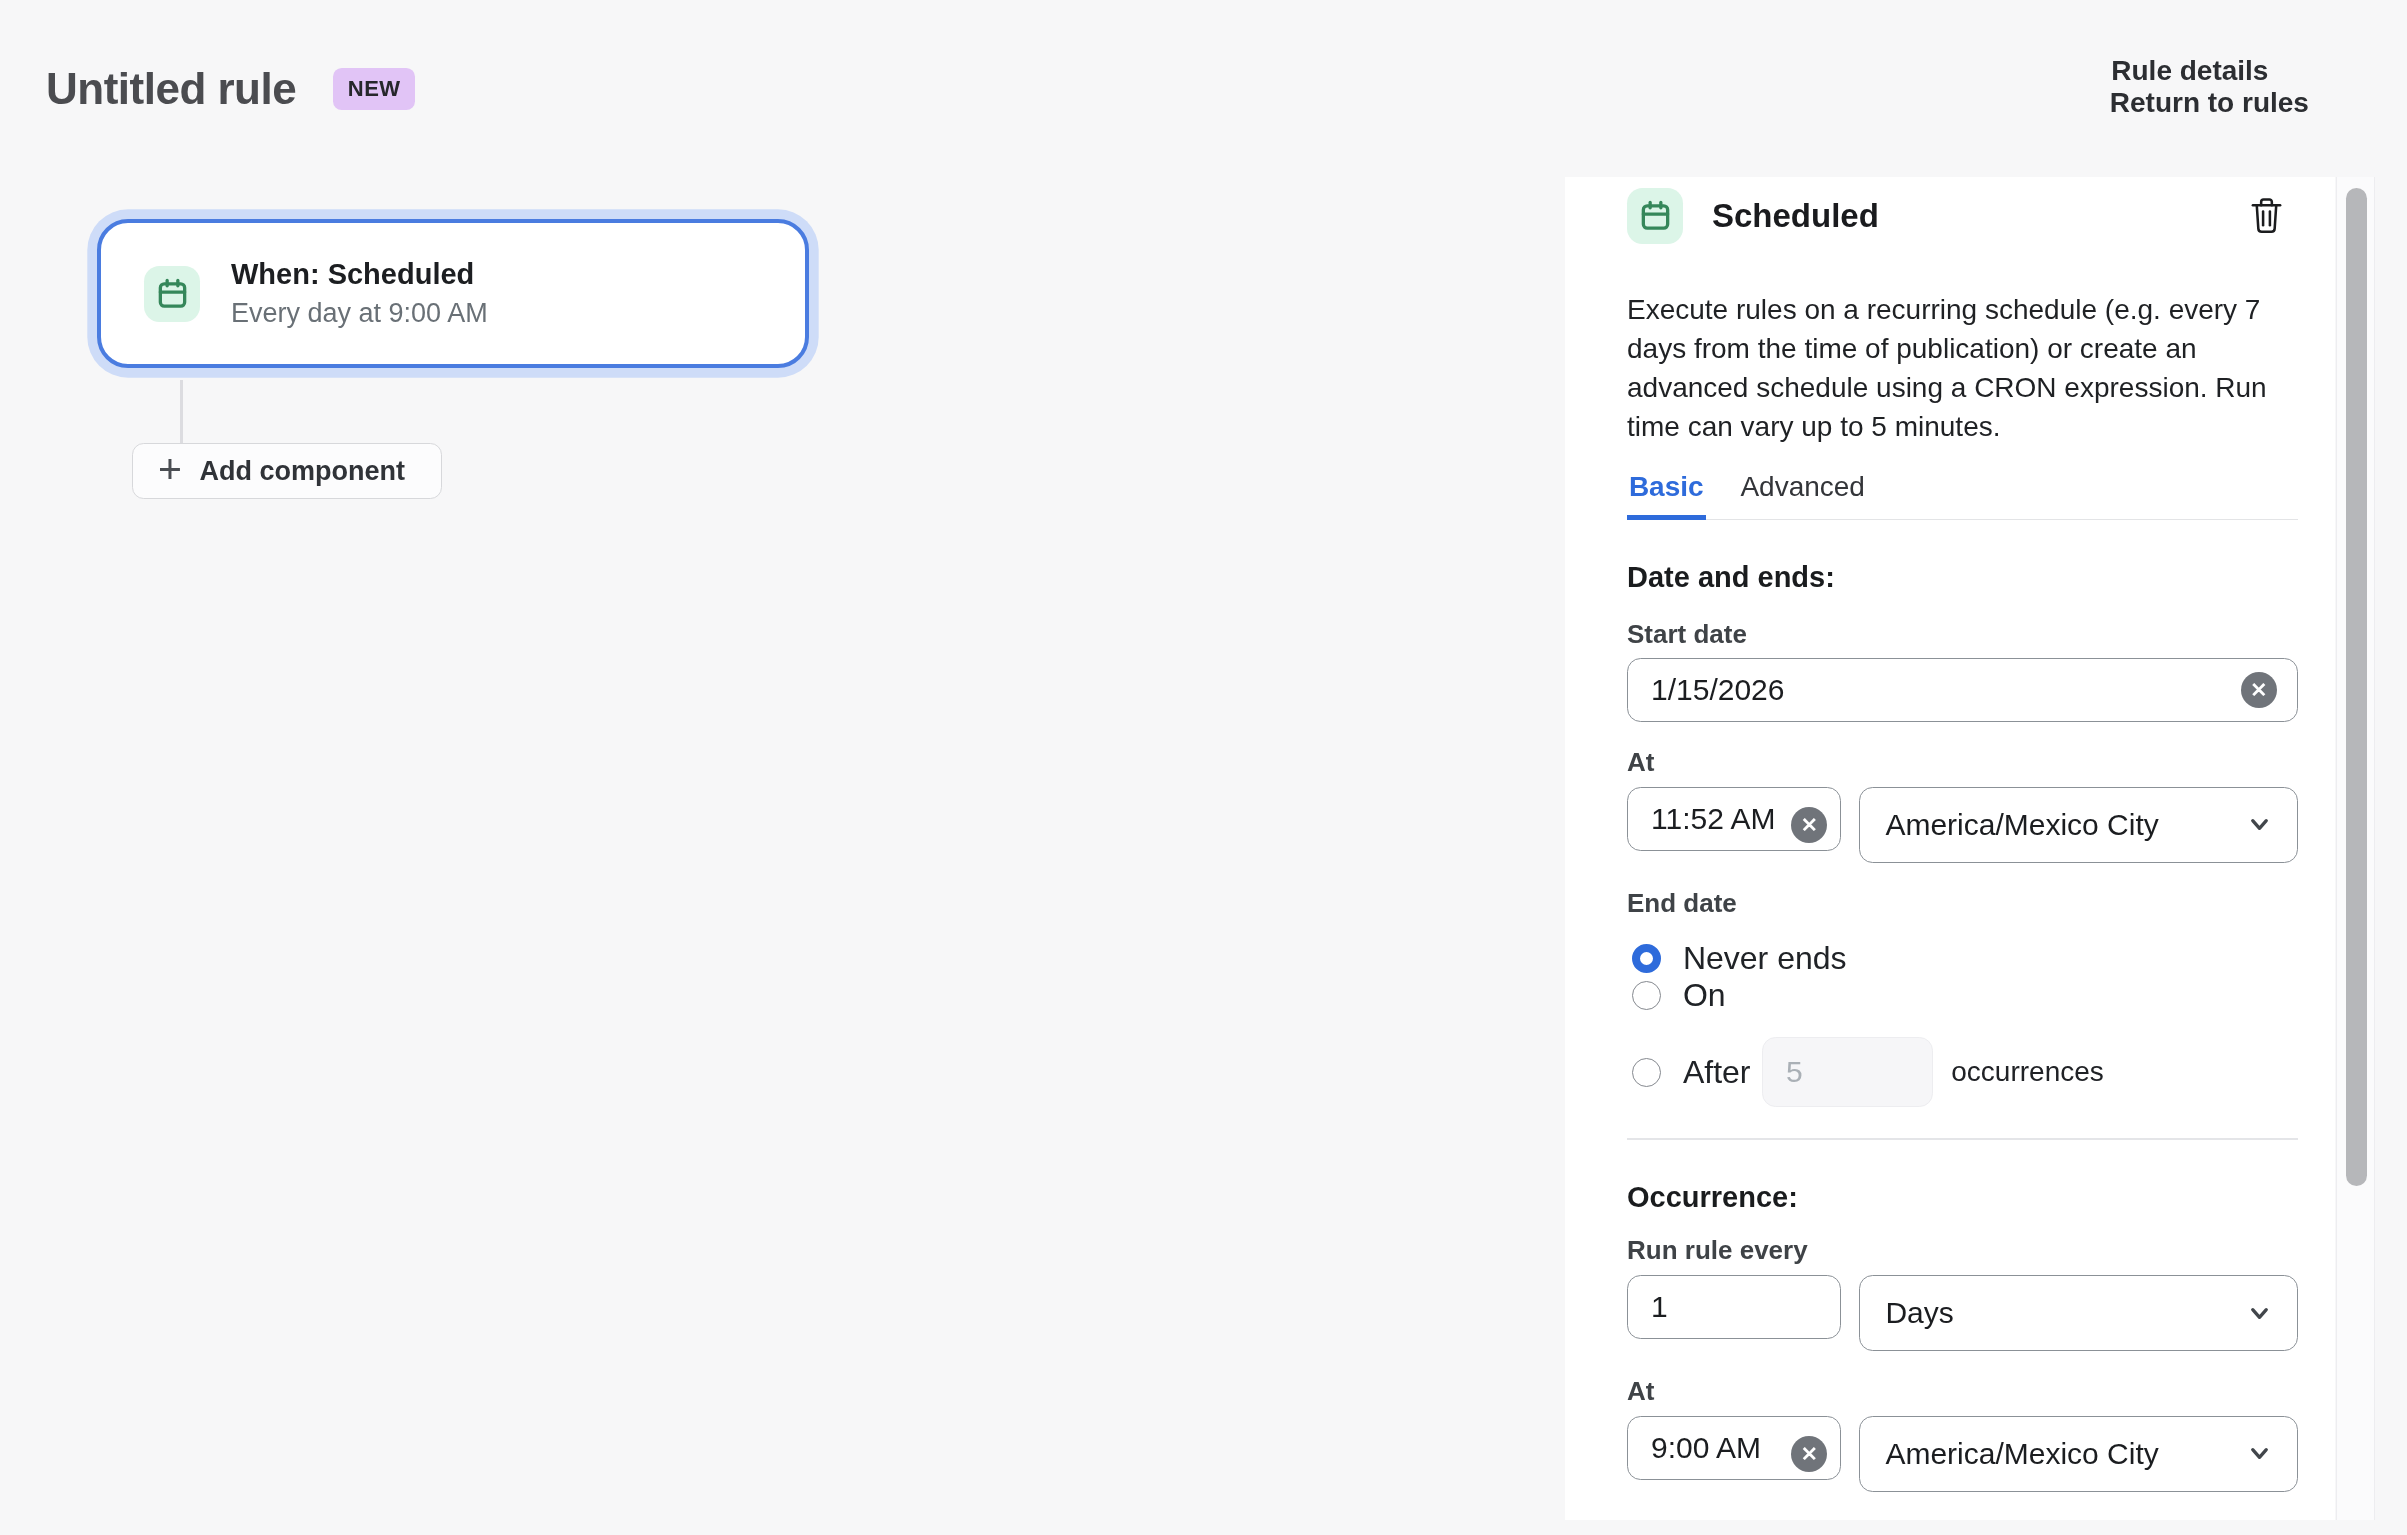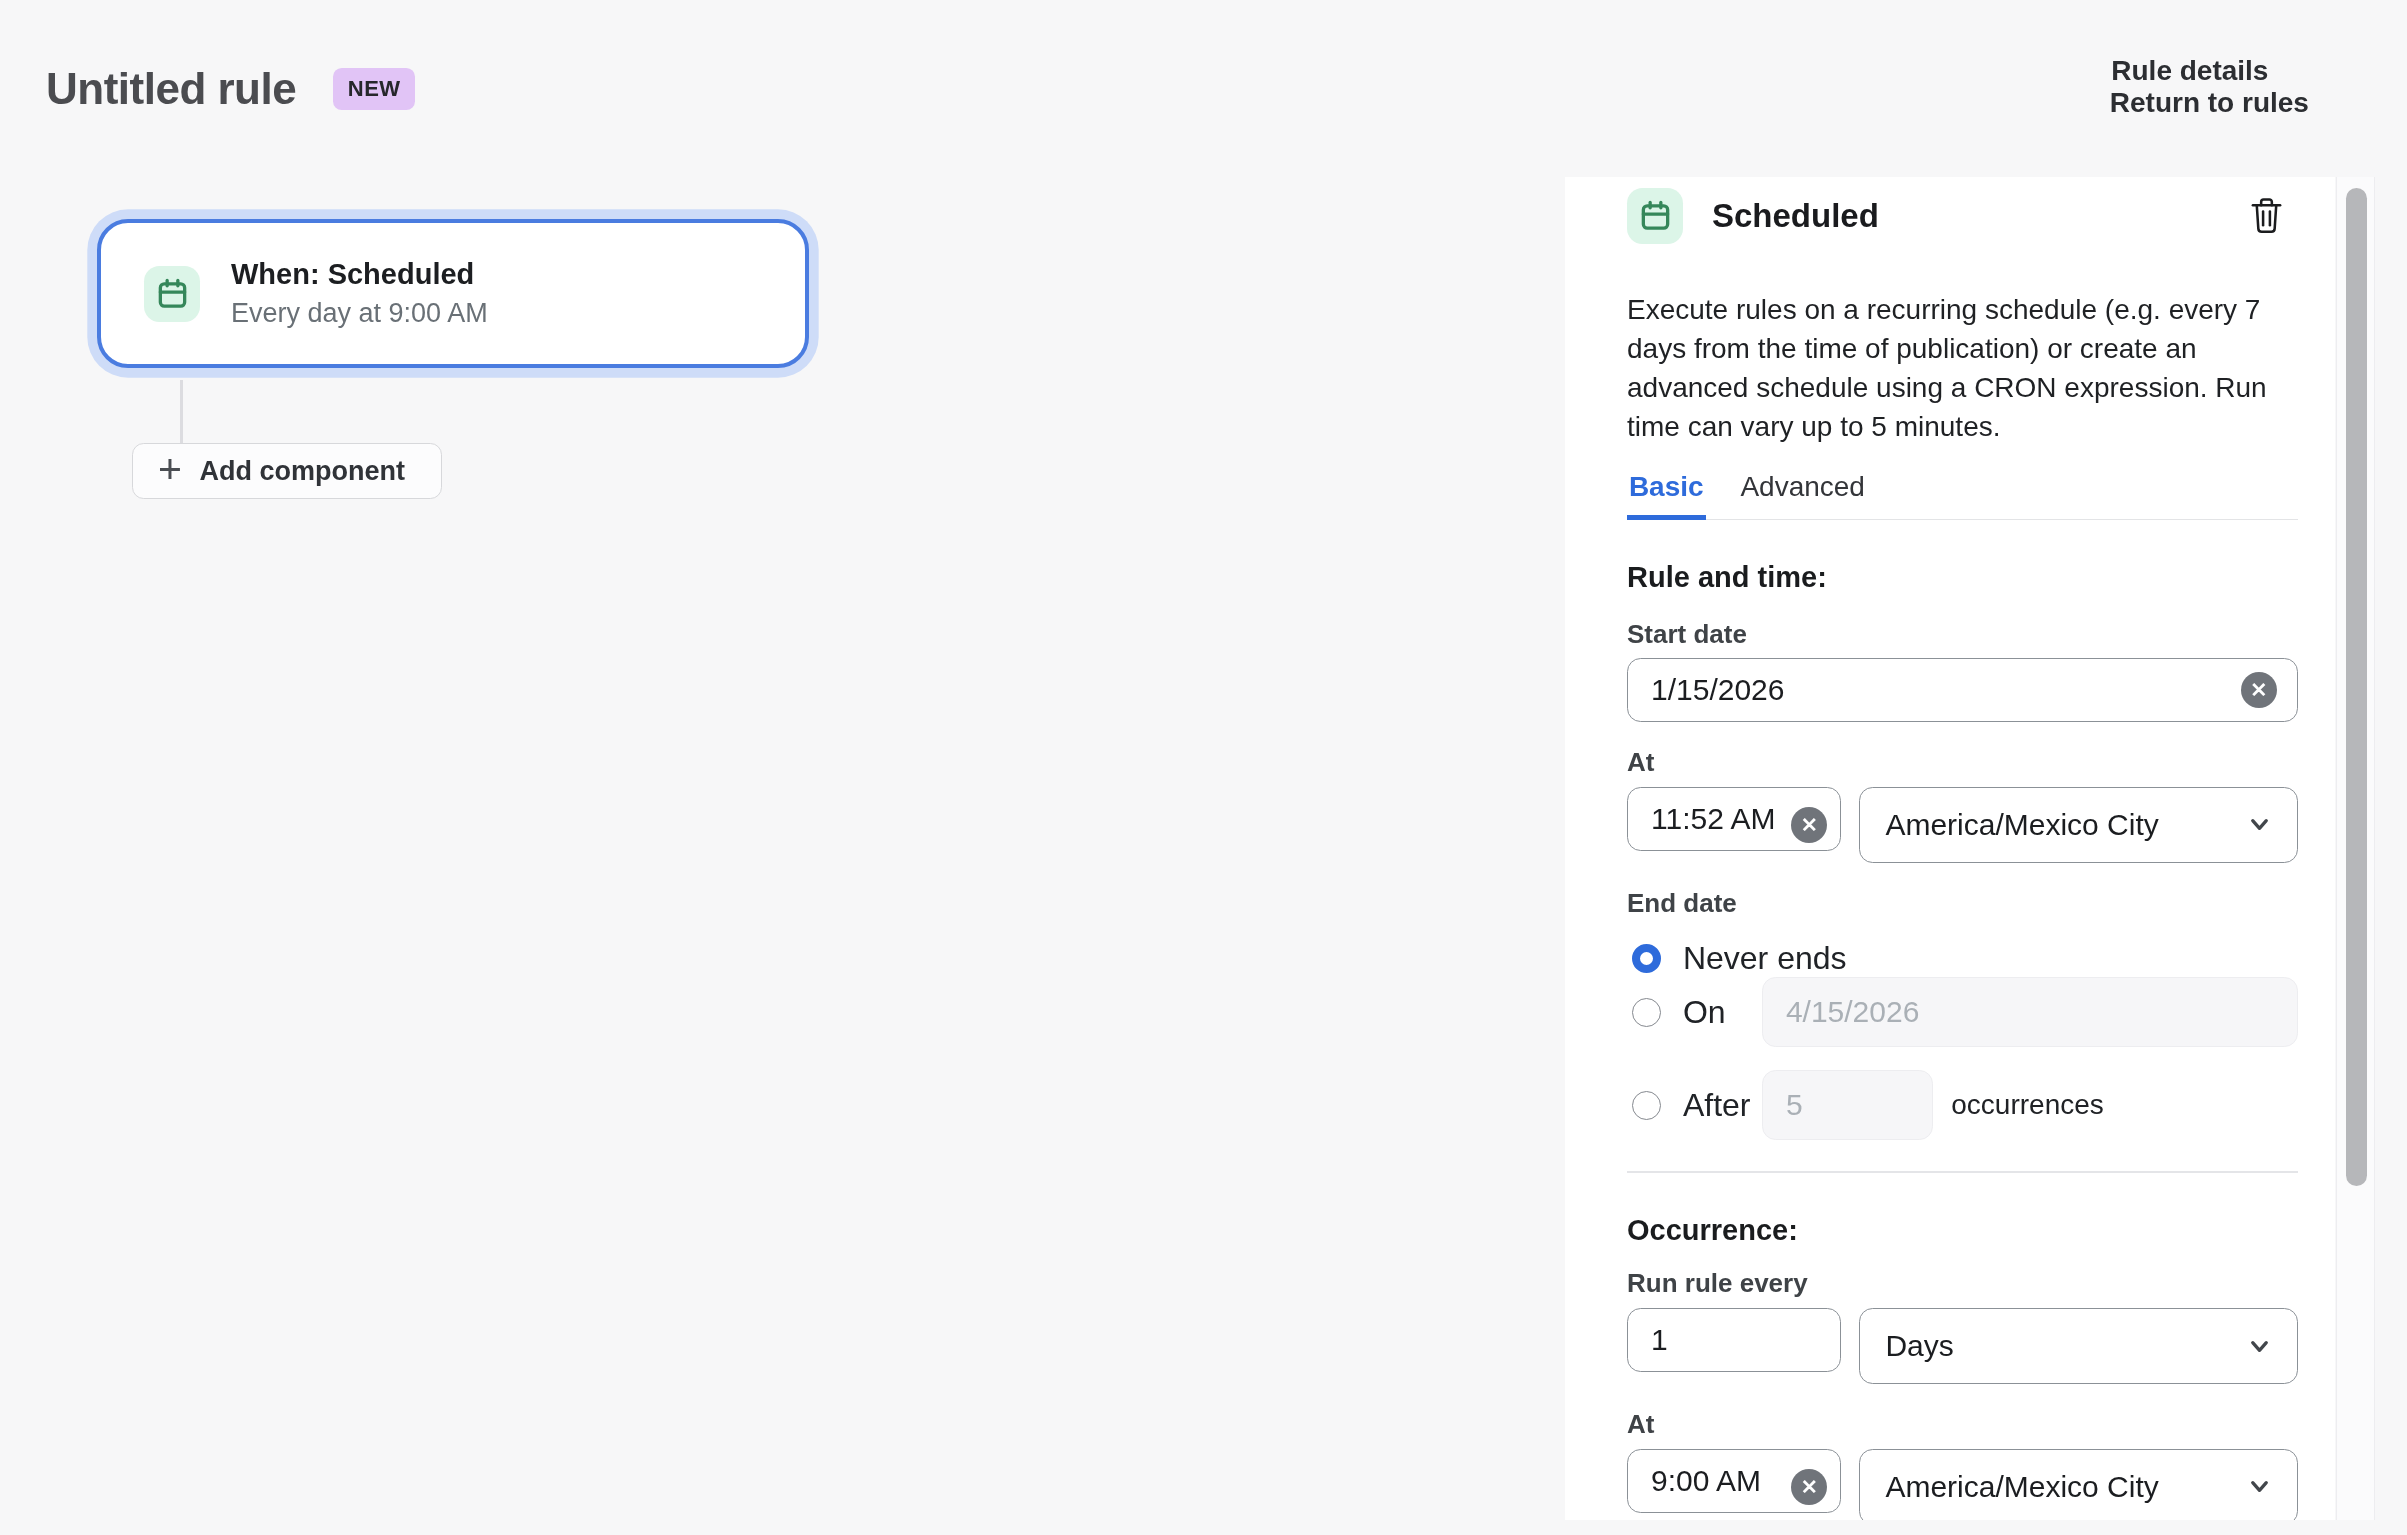--- a/index.html
+++ b/index.html
@@ -192,21 +192,21 @@
     </button>
   </div>
 
   <p class="panel-desc">Execute rules on a recurring schedule (e.g. every 7 days from the time of publication) or create an advanced schedule using a CRON expression. Run time can vary up to 5 minutes.</p>
 
   <div class="tabs">
     <button class="tab active">Basic</button>
     <button class="tab inactive">Advanced</button>
   </div>
 
-  <h3 class="section-heading">Rule and time:</h3>
+  <h3 class="section-heading">Date and ends:</h3>
 
   <div class="field-label">Start date</div>
   <div class="input-shell">
     <input class="txt-input" value="1/15/2026" style="">
     <button class="clear-btn">✕</button>
   </div>
 
   <div class="field-label">At</div>
   <div class="row-2col">
     <div class="input-shell">
@@ -226,21 +226,20 @@
   <div class="radio-row">
     <span class="radio on"></span>
     <span class="radio-label">Never ends</span>
   </div>
 
   <div class="radio-grid">
     <div class="radio-cell">
       <span class="radio off"></span>
       <span class="radio-label">On</span>
     </div>
-    <input class="dis-input" disabled="" placeholder="4/15/2026" style="">
   </div>
 
   <div class="radio-grid after">
     <div class="radio-cell">
       <span class="radio off"></span>
       <span class="radio-label">After</span>
     </div>
     <input class="dis-input" disabled="" placeholder="5" style="">
     <span class="suffix">occurrences</span>
   </div>

